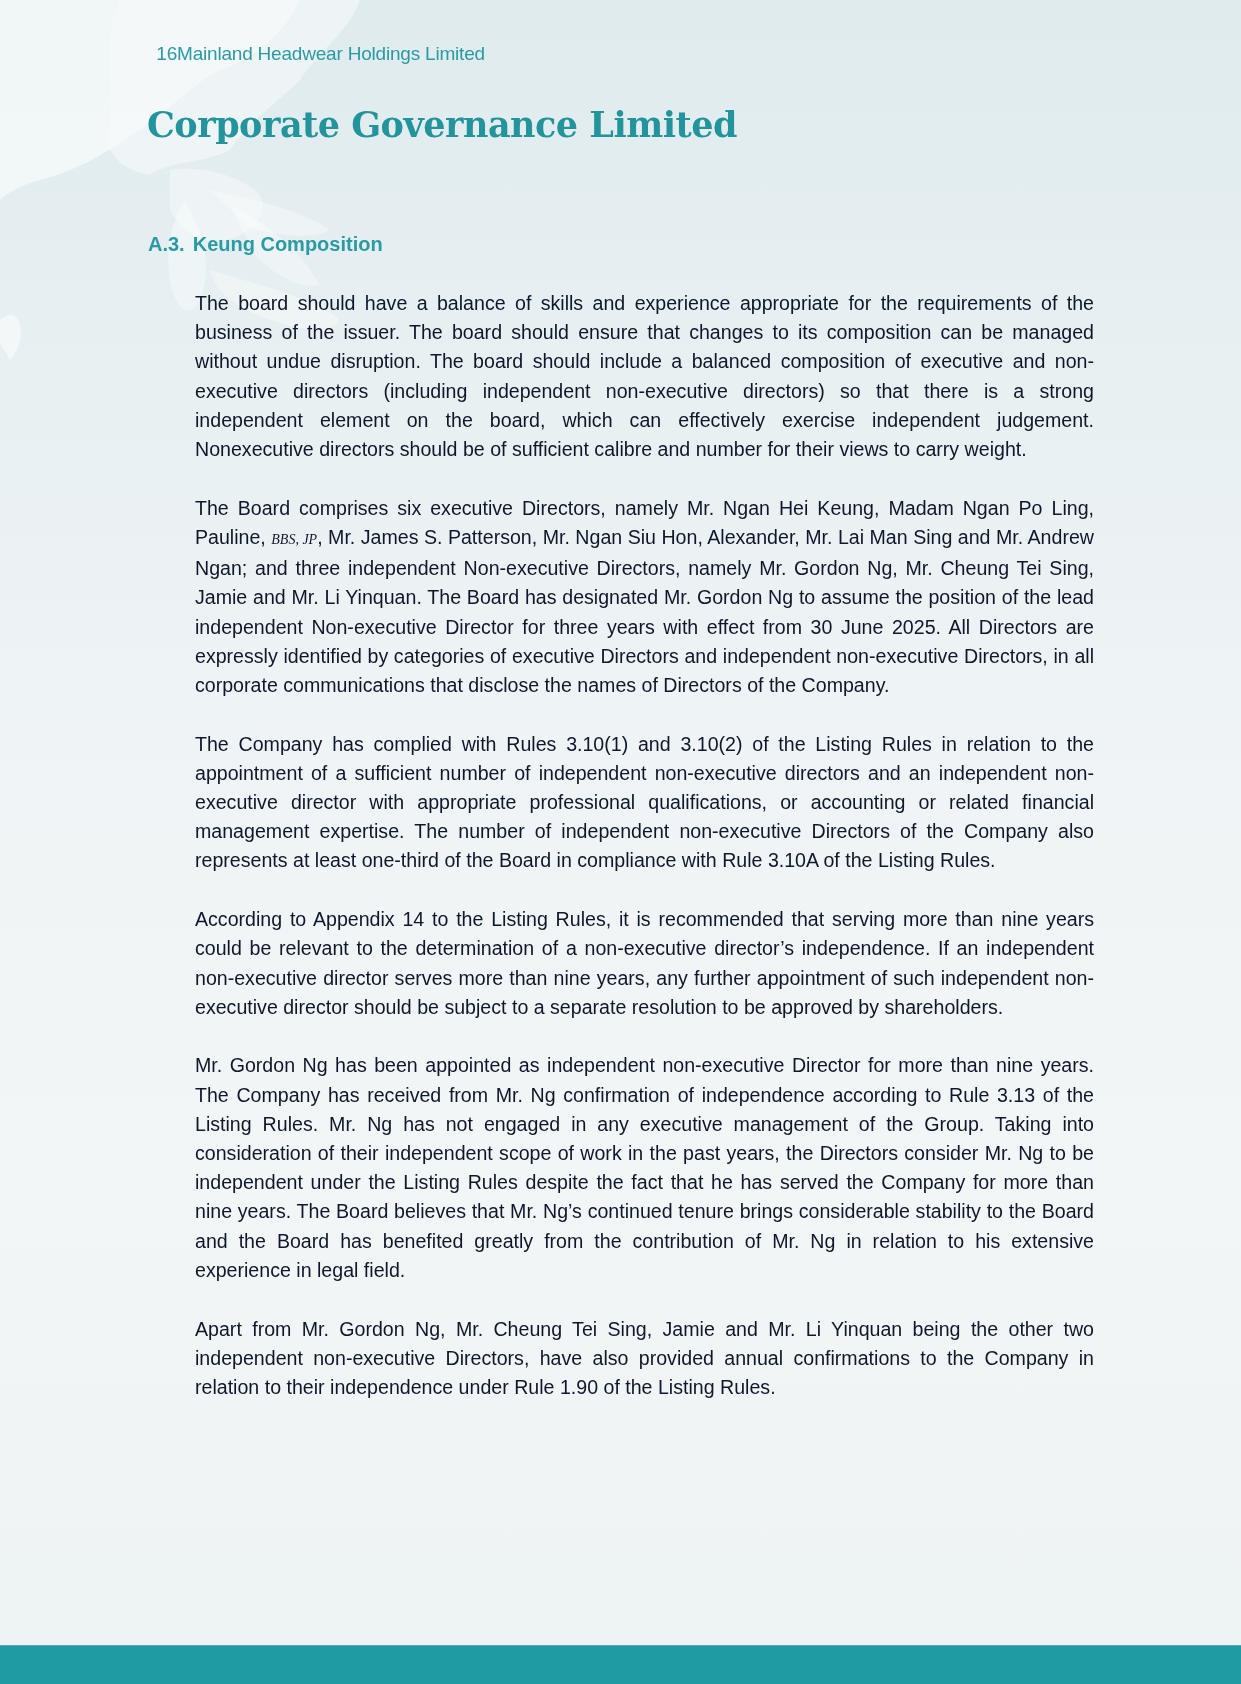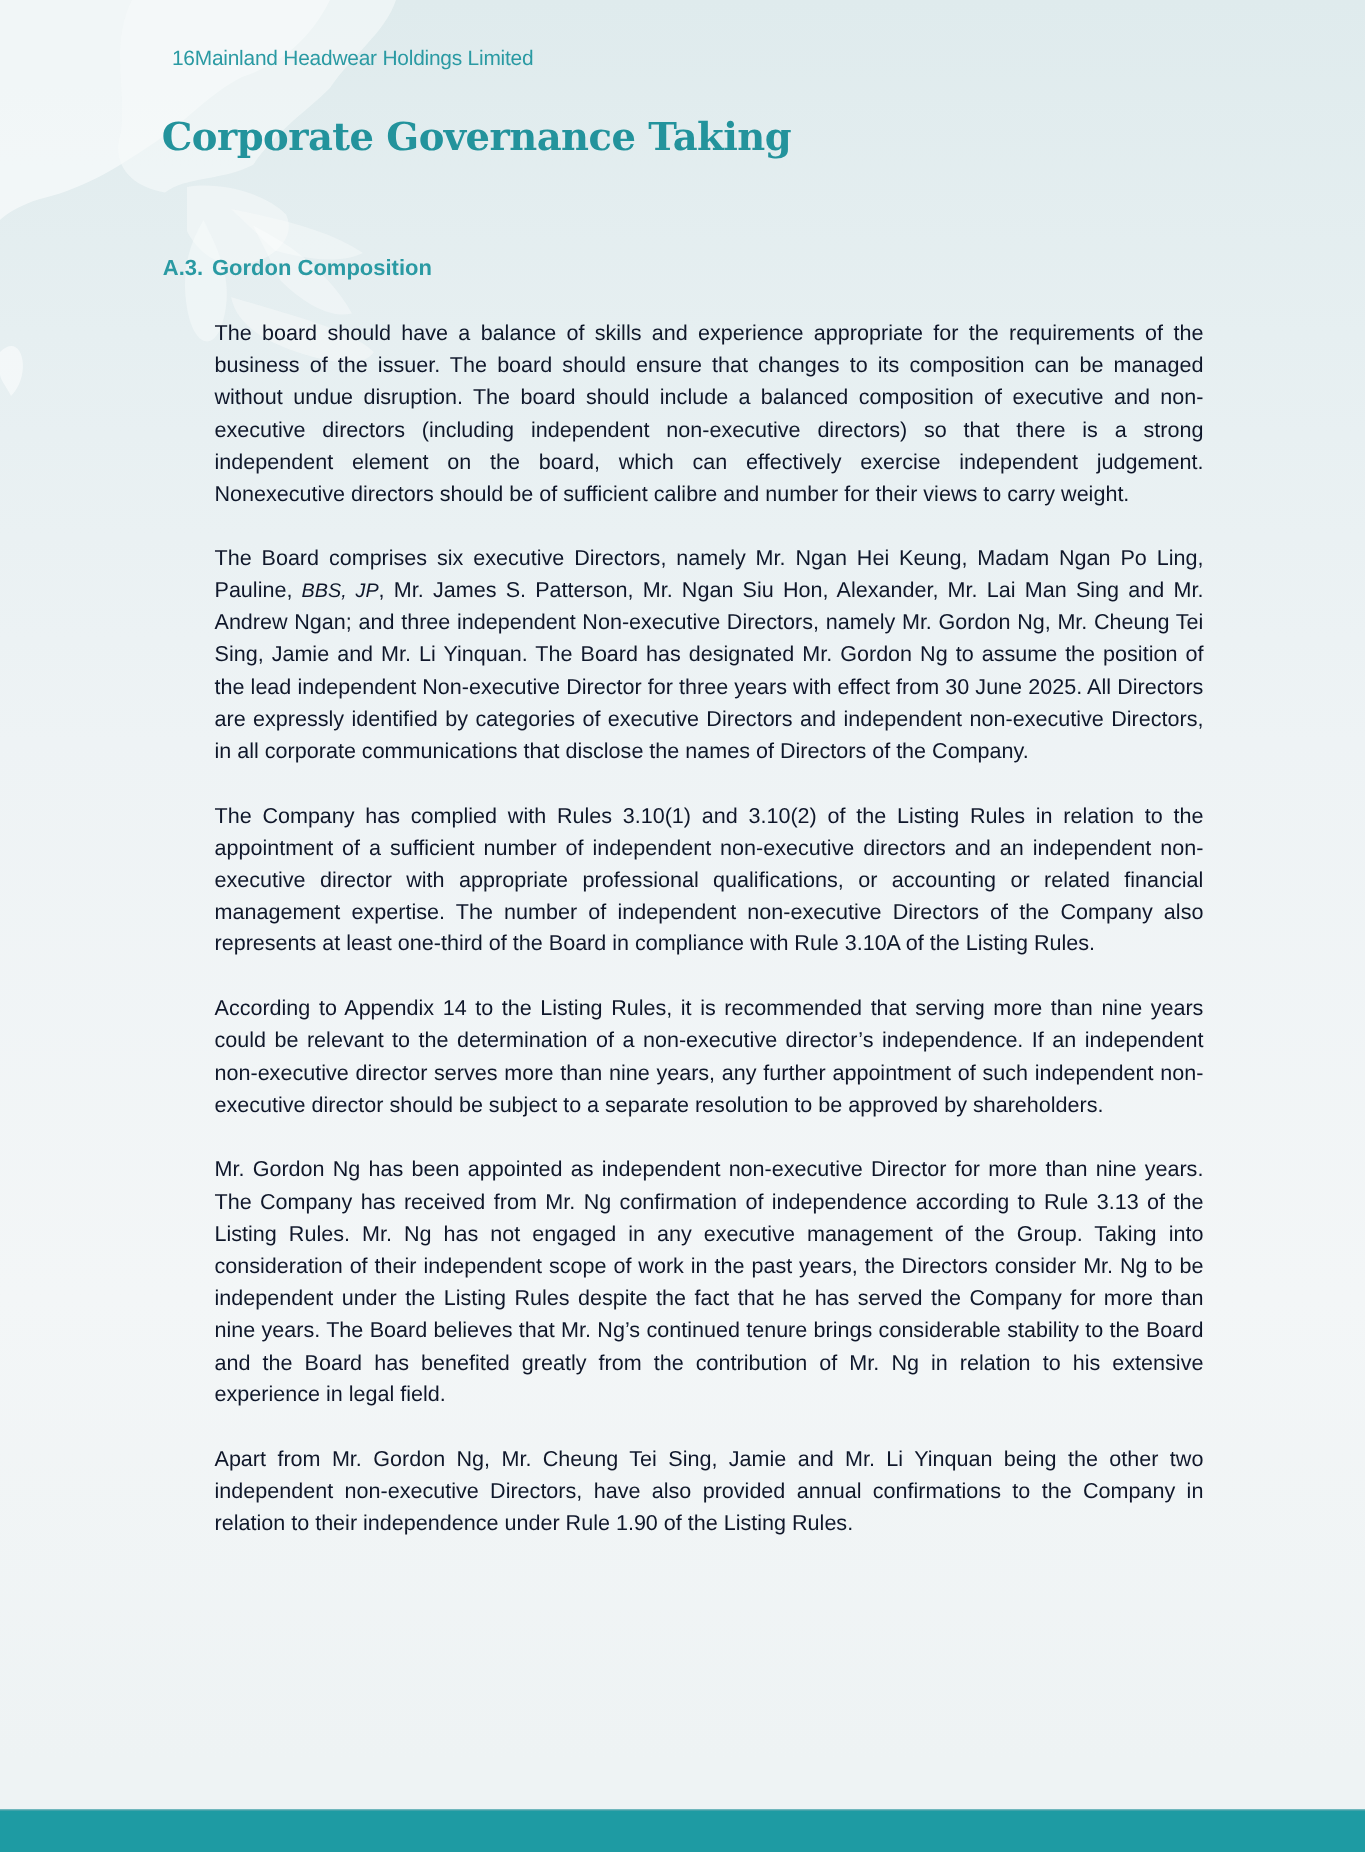--- a/index.html
+++ b/index.html
@@ -14,45 +14,45 @@
     .running-head .page-num { display: inline-block; width: 60px; text-align: right; }
     .page-title {
       position: absolute; top: 104px; left: 147px; margin: 0;
       font-family: "DejaVu Serif", serif; font-weight: bold; font-size: 35px;
       color: #23939c; letter-spacing: -0.5px;
     }
     .section-heading { position: absolute; top: 233px; left: 148px; font-size: 20px; font-weight: bold; color: #2a9aa3; margin: 0; }
     .section-heading .num { margin-right: 8px; }
     .body-text { position: absolute; left: 195px; top: 289px; width: 899px; }
     .para { margin: 0 0 29.5px 0; font-size: 19.6px; line-height: 29.2px; text-align: justify; color: #0f172a; }
-    .smallcaps-it { font-style: italic; font-size: 18px; }
+    .smallcaps-it { font-style: italic; font-size: 14px; font-family: Liberation Serif, serif; }
     .footer-bar { position: absolute; left: 0; top: 1645px; width: 1241px; height: 39px; background: #1e9ba3; border-top: 1px solid #5aa8ae; }
   </style>
 </head>
 <body>
 
 <svg class="map-layer" viewBox="0 0 1241 520" preserveAspectRatio="none">
   <path d="M0,0 L300,0 C280,40 250,60 220,70 C190,85 170,110 140,130 C110,150 80,170 40,180 C20,185 5,195 0,200 Z" fill="#ffffff" opacity="0.55"></path>
   <path d="M120,0 L360,0 C350,30 320,50 300,80 C280,100 250,120 230,150 C200,165 170,160 150,175 C120,170 100,150 110,120 C115,80 100,40 120,0 Z" fill="#f7fafa" opacity="0.6"></path>
   <path d="M170,170 C200,165 240,175 260,195 C270,215 250,235 225,240 C200,245 180,230 170,210 Z" fill="#f5f9f9" opacity="0.6"></path>
   <path d="M185,200 C200,230 215,260 200,300 C190,320 175,310 170,280 C165,250 170,225 185,200 Z" fill="#f8fbfb" opacity="0.5"></path>
   <path d="M210,270 C260,285 320,300 340,320 C330,335 300,330 270,320 C240,310 215,295 210,270 Z" fill="#f7fafa" opacity="0.5"></path>
   <path d="M210,190 C260,200 300,210 330,230 C310,240 280,236 250,228 Z" fill="#f9fbfb" opacity="0.45"></path>
   <path d="M230,205 C270,225 300,250 320,285 C300,290 275,275 255,255 Z" fill="#ffffff" opacity="0.35"></path>
   <path d="M0,320 C20,300 30,340 10,360 C5,350 0,345 0,340 Z" fill="#ffffff" opacity="0.5"></path>
 </svg>
 
 <div class="running-head">
   <span class="page-num">16</span><span>Mainland Headwear Holdings Limited</span>
 </div>
 
-<h1 class="page-title">Corporate Governance Taking</h1>
+<h1 class="page-title">Corporate Governance Limited</h1>
 
 <h2 class="section-heading">
-  <span class="num">A.3.</span><span>Gordon Composition</span>
+  <span class="num">A.3.</span><span>Keung Composition</span>
 </h2>
 
 <div class="body-text">
   <p class="para">The board should have a balance of skills and experience appropriate for the requirements of the business of the issuer. The board should ensure that changes to its composition can be managed without undue disruption. The board should include a balanced composition of executive and non-executive directors (including independent non-executive directors) so that there is a strong independent element on the board, which can effectively exercise independent judgement. Nonexecutive directors should be of sufficient calibre and number for their views to carry weight.</p>
   <p class="para"><span>The Board comprises six executive Directors, namely Mr. Ngan Hei Keung, Madam Ngan Po Ling, Pauline, </span><span class="smallcaps-it">BBS, JP</span><span>, Mr. James S. Patterson, Mr. Ngan Siu Hon, Alexander, Mr. Lai Man Sing and Mr. Andrew Ngan; and three independent Non-executive Directors, namely Mr. Gordon Ng, Mr. Cheung Tei Sing, Jamie and Mr. Li Yinquan. The Board has designated Mr. Gordon Ng to assume the position of the lead independent Non-executive Director for three years with effect from 30 June 2025. All Directors are expressly identified by categories of executive Directors and independent non-executive Directors, in all corporate communications that disclose the names of Directors of the Company.</span></p>
   <p class="para">The Company has complied with Rules 3.10(1) and 3.10(2) of the Listing Rules in relation to the appointment of a sufficient number of independent non-executive directors and an independent non-executive director with appropriate professional qualifications, or accounting or related financial management expertise. The number of independent non-executive Directors of the Company also represents at least one-third of the Board in compliance with Rule 3.10A of the Listing Rules.</p>
   <p class="para">According to Appendix 14 to the Listing Rules, it is recommended that serving more than nine years could be relevant to the determination of a non-executive director’s independence. If an independent non-executive director serves more than nine years, any further appointment of such independent non-executive director should be subject to a separate resolution to be approved by shareholders.</p>
   <p class="para">Mr. Gordon Ng has been appointed as independent non-executive Director for more than nine years. The Company has received from Mr. Ng confirmation of independence according to Rule 3.13 of the Listing Rules. Mr. Ng has not engaged in any executive management of the Group. Taking into consideration of their independent scope of work in the past years, the Directors consider Mr. Ng to be independent under the Listing Rules despite the fact that he has served the Company for more than nine years. The Board believes that Mr. Ng’s continued tenure brings considerable stability to the Board and the Board has benefited greatly from the contribution of Mr. Ng in relation to his extensive experience in legal field.</p>
   <p class="para">Apart from Mr. Gordon Ng, Mr. Cheung Tei Sing, Jamie and Mr. Li Yinquan being the other two independent non-executive Directors, have also provided annual confirmations to the Company in relation to their independence under Rule 1.90 of the Listing Rules.</p>
 </div>

